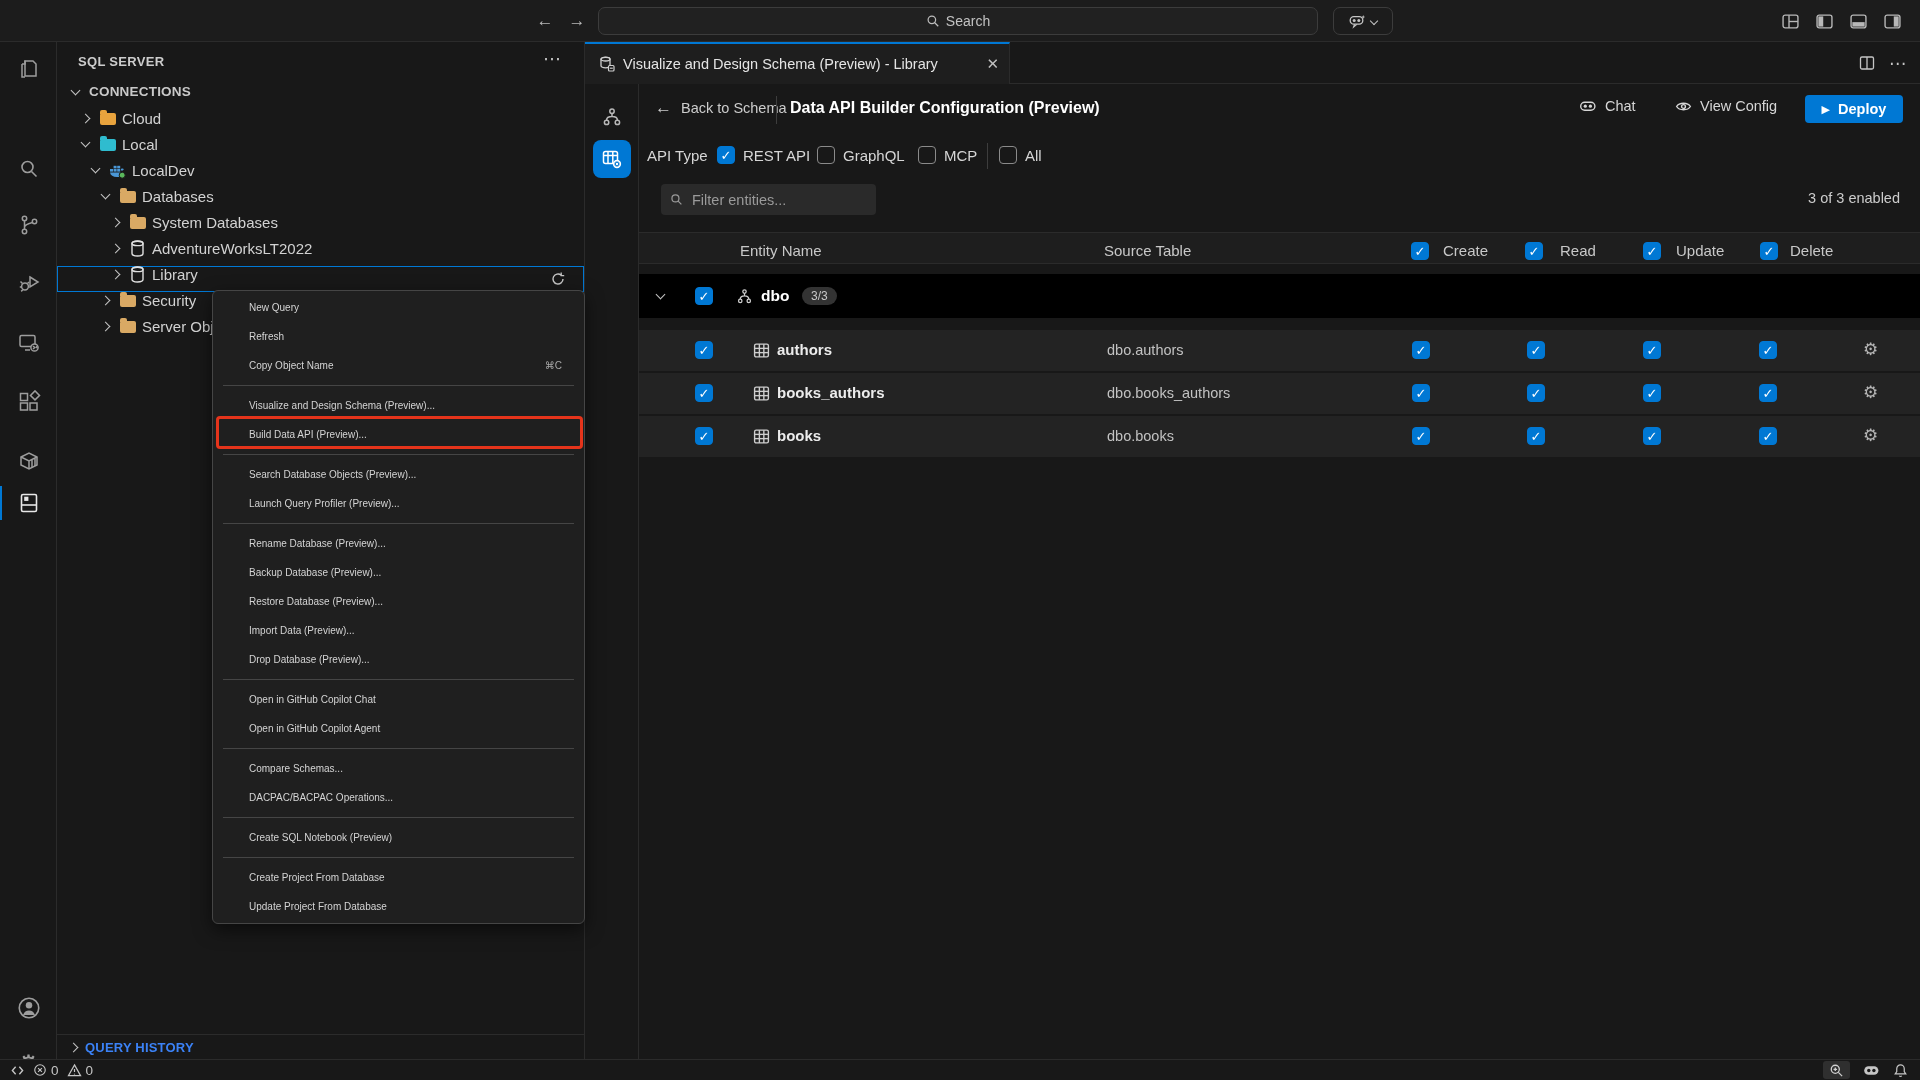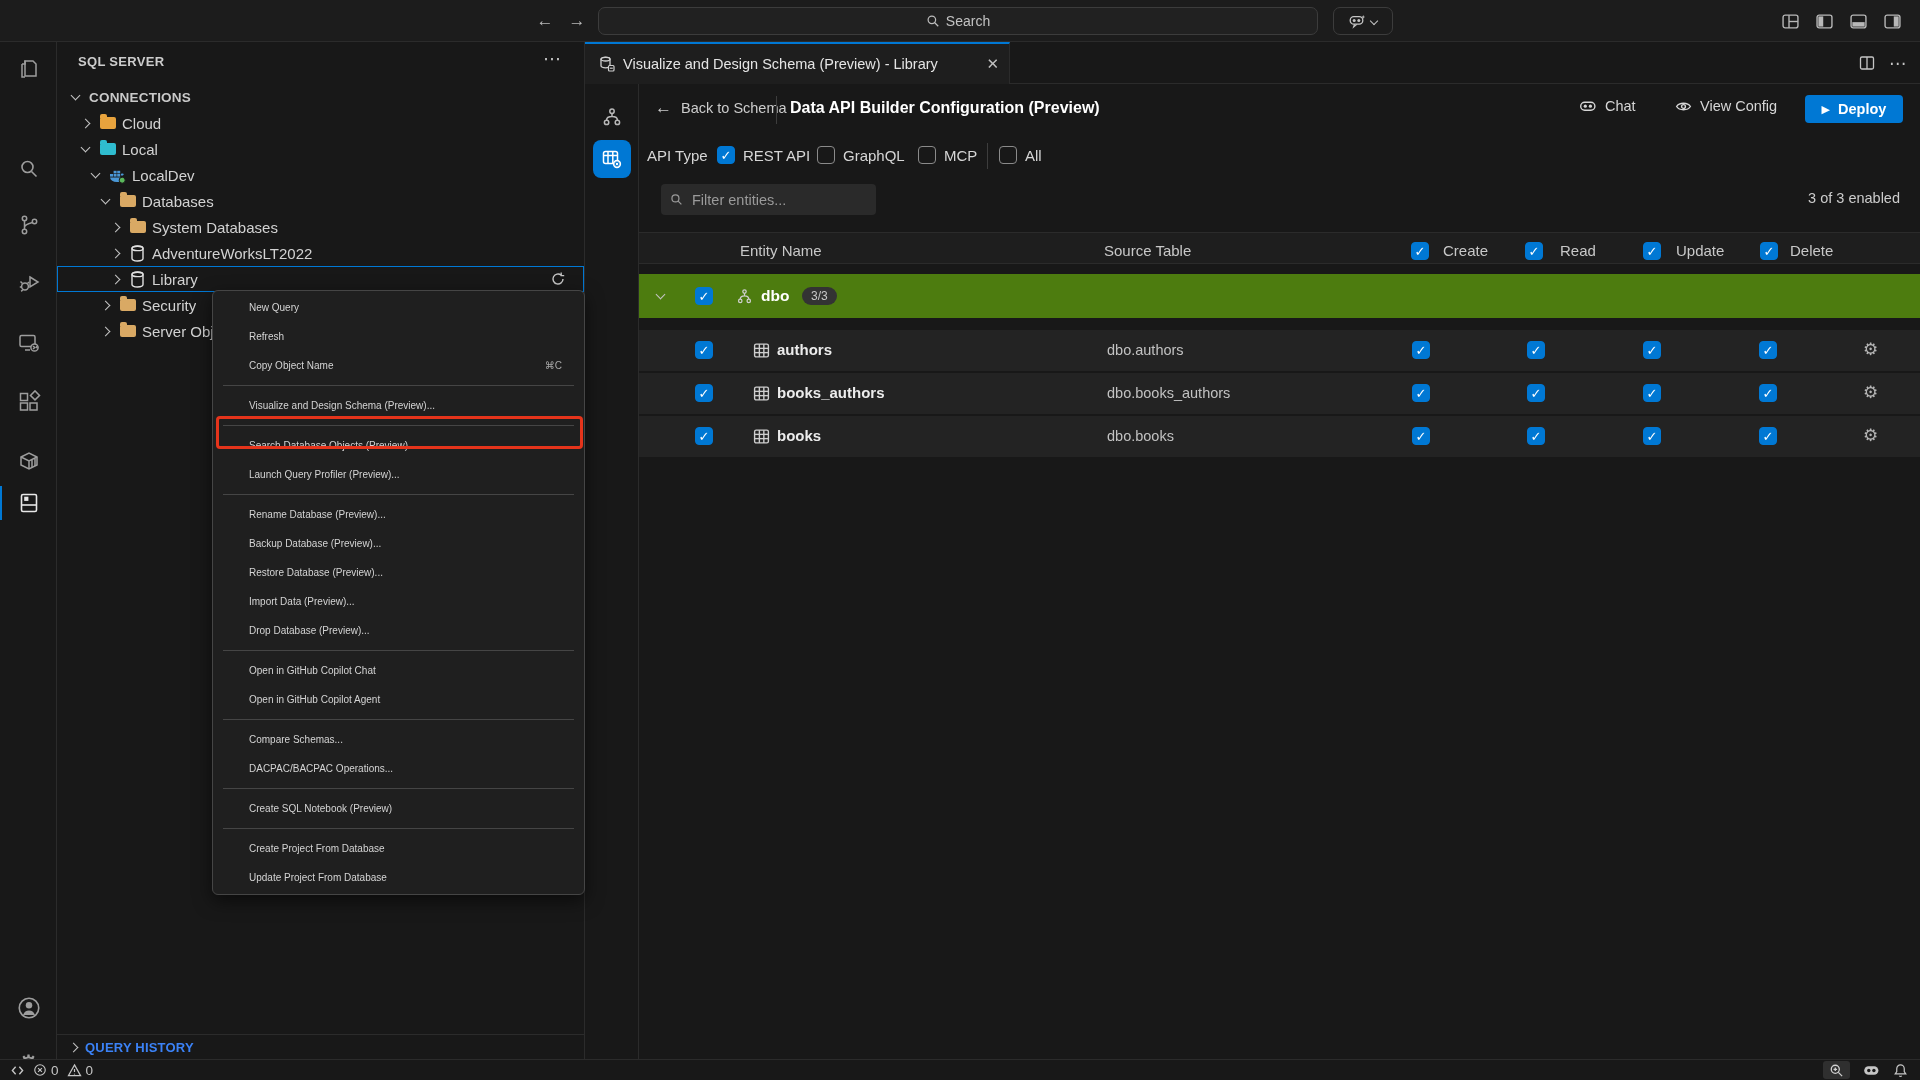--- a/index.html
+++ b/index.html
@@ -18,21 +18,21 @@
   .activitybar{position:absolute;left:0;top:42px;width:57px;height:1017px;background:#181818;border-right:1px solid #2b2b2b;}
   .ab-item{position:absolute;left:0;width:57px;height:44px;display:flex;align-items:center;justify-content:center;color:#9d9d9d;}
   .ab-item.active{color:#e7e7e7;}
   .ab-item.active::before{content:"";position:absolute;left:0;top:5px;bottom:5px;width:2px;background:#0078d4;}
 
   
   .sidebar{position:absolute;left:57px;top:42px;width:528px;height:1017px;background:#181818;border-right:1px solid #2b2b2b;}
   .sb-header{position:absolute;left:0;top:0;width:100%;height:40px;}
   .sb-title{position:absolute;left:21px;top:12px;font-size:13px;font-weight:700;letter-spacing:.3px;color:#cccccc;}
   .sb-more{position:absolute;right:22px;top:6px;font-size:18px;color:#c5c5c5;letter-spacing:1px;}
-  .trow{position:absolute;left:0;width:100%;height:26px;display:flex;align-items:center;gap:6px;font-size:15px;color:#d2d2d2;white-space:nowrap;}
+  .trow{position:absolute;left:0;width:100%;height:26px;display:flex;gap:6px;font-size:15px;color:#d2d2d2;white-space:nowrap;}
   .trow .lbl{overflow:hidden;}
   .trow.section .lbl{font-weight:700;font-size:13.5px;color:#c9c9c9;letter-spacing:.2px;}
   .trow.selected{outline:1px solid #0078d4;outline-offset:-1px;}
   .chevbox{width:16px;height:16px;flex:0 0 16px;display:flex;align-items:center;justify-content:center;}
   .chev{width:7px;height:7px;border-right:1.5px solid #c5c5c5;border-bottom:1.5px solid #c5c5c5;}
   .chev.r{transform:rotate(-45deg);}
   .chev.d{transform:rotate(45deg);margin-top:-3px;}
   .icbox{width:17px;height:17px;flex:0 0 17px;position:relative;display:flex;align-items:center;justify-content:center;}
   .refresh-ic{position:absolute;right:18px;top:5px;width:16px;height:16px;color:#c5c5c5;}
   .qh-band{position:absolute;left:0;top:992px;width:100%;height:26px;border-top:1px solid #2b2b2b;display:flex;align-items:center;gap:4px;padding-left:8px;}
@@ -80,21 +80,21 @@
 
   .filterrow{position:absolute;left:0;top:98px;width:100%;height:40px;}
   .filterbox{position:absolute;left:22px;top:2px;width:215px;height:31px;background:#2a2a2a;border-radius:4px;display:flex;align-items:center;gap:7px;padding:0 9px;}
   .filterbox input{background:transparent;border:none;outline:none;color:#cccccc;font-size:14.5px;width:160px;}
   .filterbox input::placeholder{color:#9a9a9a;}
   .enabled-sum{position:absolute;right:20px;top:8px;font-size:14.5px;color:#cccccc;}
 
   .thead{position:absolute;left:0;top:148px;width:100%;height:32px;background:#1e1e1e;border-top:1px solid #2b2b2b;border-bottom:1px solid #2b2b2b;}
   .th{position:absolute;top:9px;font-size:15px;color:#c8c8c8;}
   .th-cb{position:absolute;top:9px;}
-  .grow{position:absolute;left:0;top:190px;width:100%;height:44px;background:#4d7c0f;display:flex;align-items:center;}
+  .grow{position:absolute;left:0;top:190px;width:100%;height:44px;background:#000000;display:flex;align-items:center;}
   .grow .gchev{position:absolute;left:18px;}
   .grow .gcb{position:absolute;left:56px;}
   .grow .gic{position:absolute;left:97px;color:#cfcfcf;}
   .grow .gname{position:absolute;left:122px;font-size:15.5px;font-weight:700;color:#ffffff;}
   .grow .pill{position:absolute;left:163px;background:#333333;border-radius:10px;padding:2px 9px;font-size:12px;color:#c8c8c8;}
   .erow{position:absolute;left:0;width:100%;height:41px;background:#232323;}
   .erow .rcb{position:absolute;left:56px;top:11px;}
   .erow .ric{position:absolute;left:114px;top:12px;color:#cfcfcf;}
   .erow .rname{position:absolute;left:138px;top:11px;font-size:15px;font-weight:700;color:#ececec;}
   .erow .rsrc{position:absolute;left:468px;top:12px;font-size:14.5px;color:#c2c2c2;text-align:center;}
@@ -556,20 +556,21 @@
       <span class="gear">⚙</span>
     </div>
   </div>
 
   <div class="menu">
     <div class="mi"><span>New Query</span></div>
     <div class="mi"><span>Refresh</span></div>
     <div class="mi"><span>Copy Object Name</span><span class="short">⌘C</span></div>
     <div class="msep"></div>
     <div class="mi"><span>Visualize and Design Schema (Preview)...</span></div>
+    <div class="mi"><span>Build Data API (Preview)...</span></div>
     <div class="msep"></div>
     <div class="mi"><span>Search Database Objects (Preview)...</span></div>
     <div class="mi"><span>Launch Query Profiler (Preview)...</span></div>
     <div class="msep"></div>
     <div class="mi"><span>Rename Database (Preview)...</span></div>
     <div class="mi"><span>Backup Database (Preview)...</span></div>
     <div class="mi"><span>Restore Database (Preview)...</span></div>
     <div class="mi"><span>Import Data (Preview)...</span></div>
     <div class="mi"><span>Drop Database (Preview)...</span></div>
     <div class="msep"></div>

